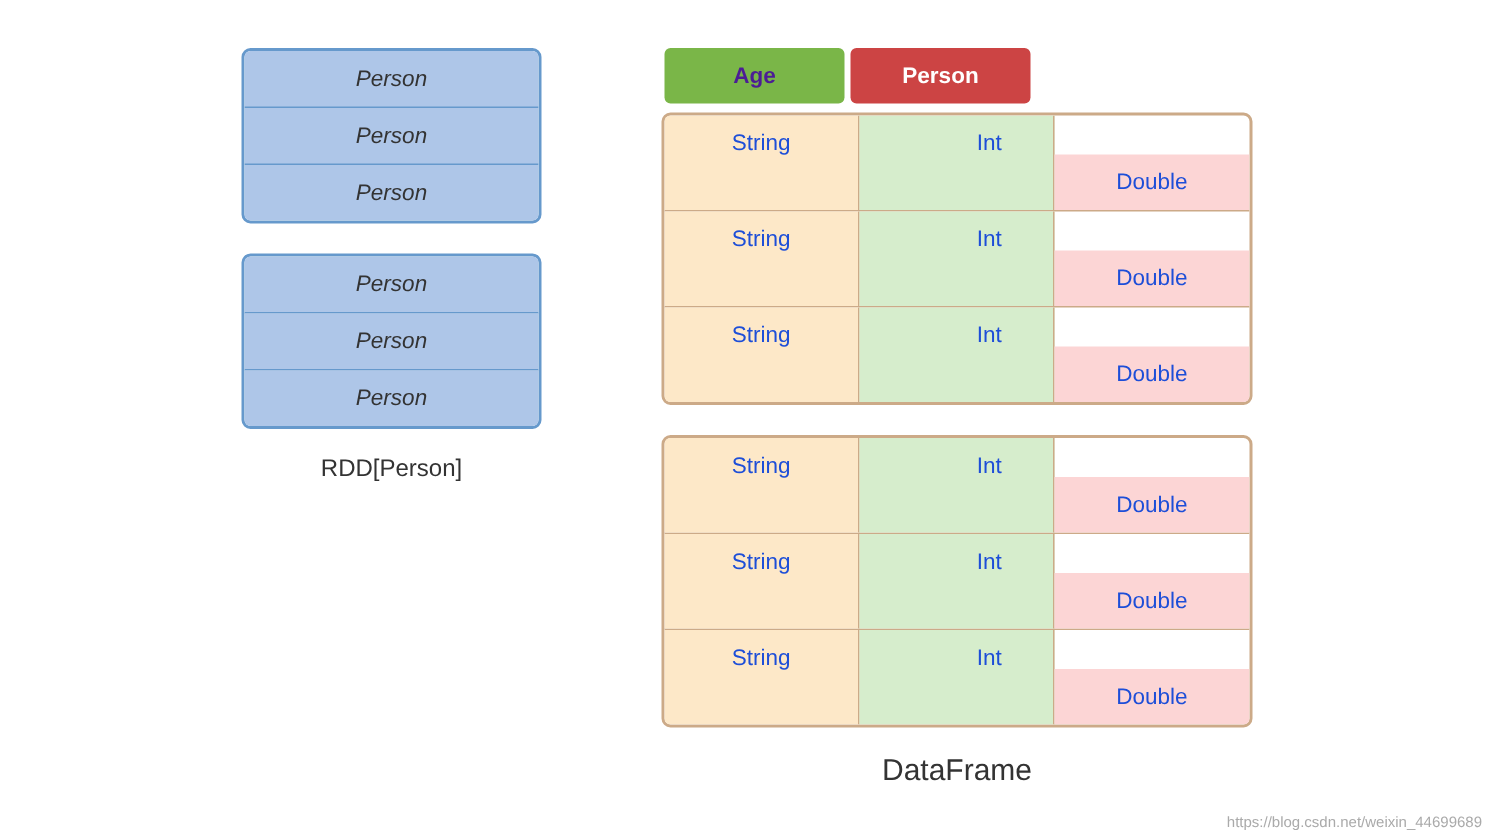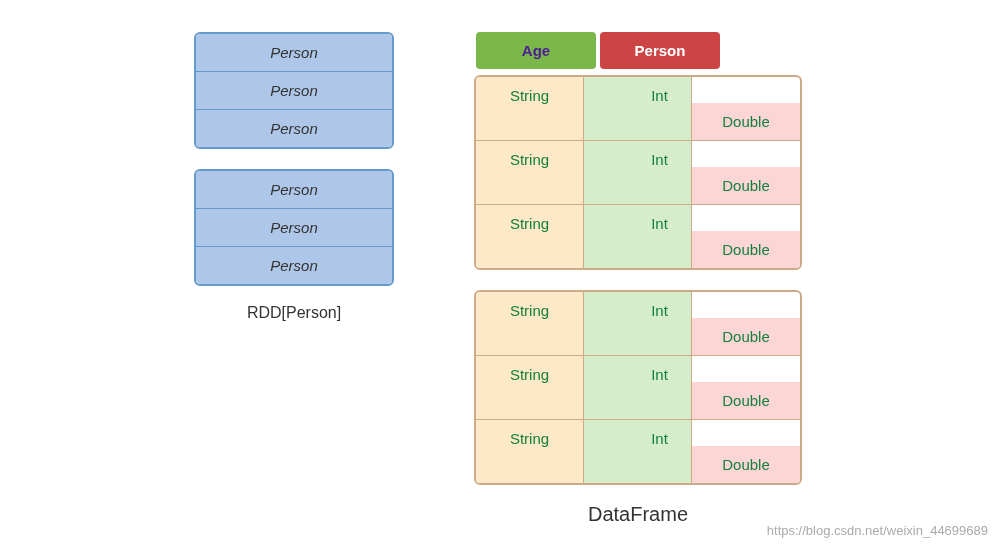--- a/index.html
+++ b/index.html
@@ -120,48 +120,48 @@
     .df-data-row {
       display: flex;
       flex-direction: row;
       border-bottom: 1px solid #ccaa88;
     }
     .df-data-row:last-child {
       border-bottom: none;
     }
 
     .df-cell {
-      width: 108px;
+      width: 130px;
       padding: 10px 0;
       text-align: center;
       font-size: 15px;
-      color: #15803d;
+      color: #1d4ed8;
       border-right: 1px solid #ccaa88;
     }
     .df-cell:last-child {
       border-right: none;
     }
 
     .cell-string { background: #fde8c8; }
     .cell-int    { background: #d6edcc; padding-left: 44px; }
     .cell-double { background: #fcd5d5; margin-top: 26px; }
 
     .df-label {
       text-align: center;
       margin-top: 18px;
       font-size: 20px;
       color: #333;
       font-weight: normal;
     }
 
     .watermark {
       position: fixed;
-      bottom: 20px;
+      bottom: 4px;
       right: 8px;
-      font-size: 13px;
+      font-size: 10px;
       color: #aaa;
     }
   </style>
 </head>
 <body>
 
 <div class="main-container">
 
   <div class="rdd-section">
     <div class="rdd-boxes">

